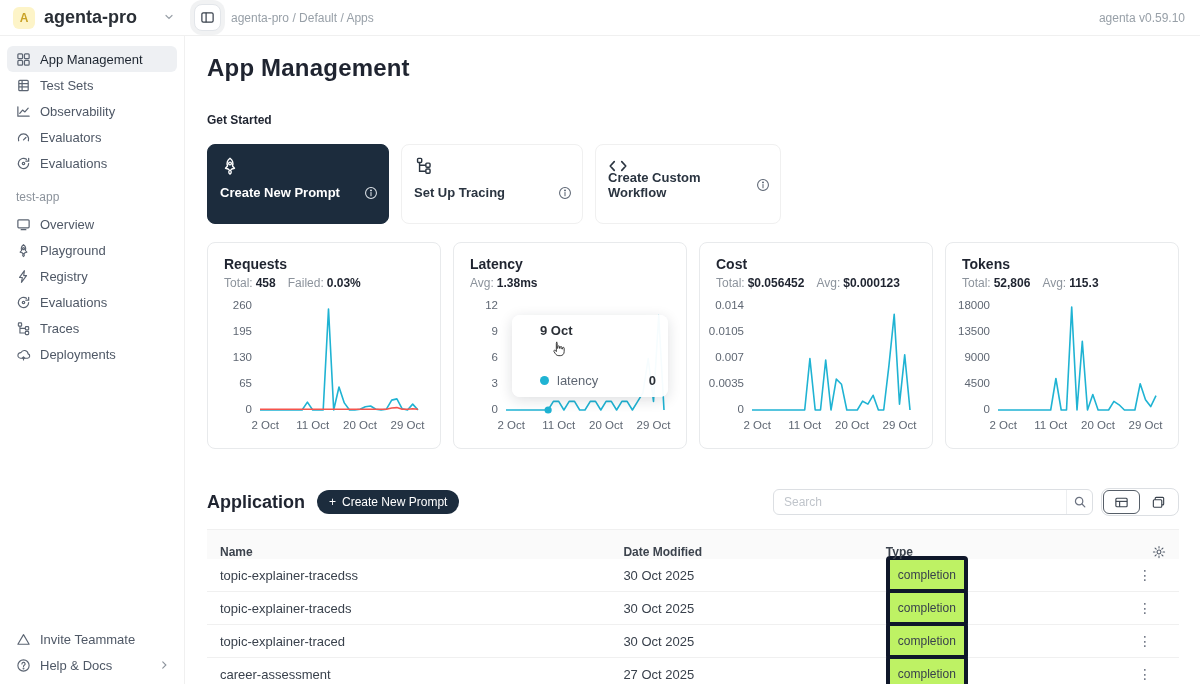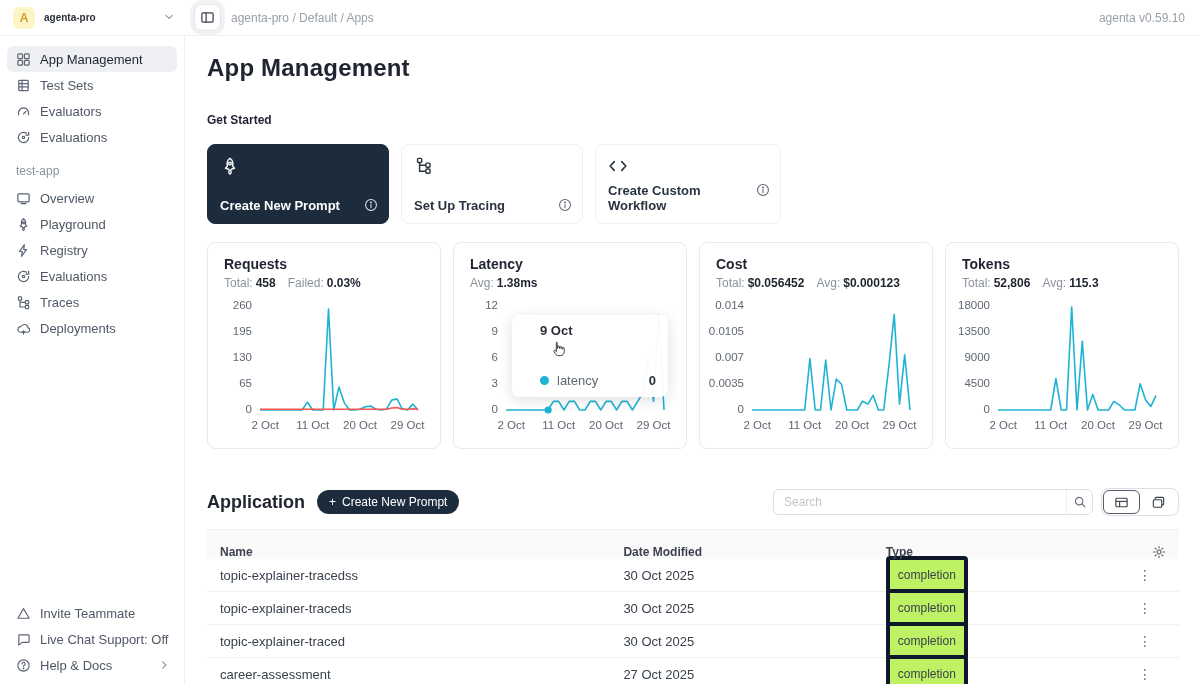--- a/index.html
+++ b/index.html
@@ -5,21 +5,21 @@
   * { margin:0; padding:0; box-sizing:border-box; }
   html,body { width:1200px; height:684px; overflow:hidden; background:#fff;
     font-family:"Liberation Sans","DejaVu Sans",sans-serif; color:#1f2937; }
 
   
   .topbar { position:fixed; top:0; left:0; right:0; height:36px; background:#fff;
     border-bottom:1px solid #f0f0f0; display:flex; align-items:center; z-index:30; }
   .workspace { width:185px; flex:0 0 185px; display:flex; align-items:center; padding:0 10px 0 13px; }
   .avatar { width:22px; height:22px; border-radius:6px; background:#fdf4c8; color:#c9a227;
     font-size:12px; font-weight:700; display:flex; align-items:center; justify-content:center; }
-  .ws-name { font-size:10px; font-weight:600; color:#2a2f36; margin-left:9px; flex:1; }
+  .ws-name { font-size:18px; font-weight:600; color:#2a2f36; margin-left:9px; flex:1; }
   .chev { color:#9aa1a9; }
   .collapse-btn { width:27px; height:27px; border:1px solid #e3e6ea; border-radius:8px; background:#fff;
     display:flex; align-items:center; justify-content:center; margin-left:9px;
     box-shadow:0 0 0 4px rgba(120,130,140,.10); cursor:pointer; }
   .breadcrumb { font-size:12px; color:#98a0a8; margin-left:10px; }
   .version { margin-left:auto; margin-right:15px; font-size:12px; color:#98a0a8; }
 
   
   .sidebar { position:fixed; top:36px; left:0; bottom:0; width:185px; background:#fff;
     border-right:1px solid #f0f0f0; padding:10px 7px 6px 7px; display:flex; flex-direction:column; }
@@ -38,21 +38,21 @@
   h2.section-h { font-size:12px; font-weight:700; color:#1f2430; margin-top:31px; }
 
   
   .gs-row { display:flex; gap:12px; margin-top:17px; }
   .gs-card { width:182px; height:80px; border-radius:8px; position:relative;
     background:#fff; border:1px solid #f0f0f0; cursor:pointer; }
   .gs-card.dark { background:#1c2c3d; border-color:#1c2c3d; color:#fff; }
   .gs-card.wide { width:186px; }
   .gs-icon { position:absolute; top:11px; left:12px; width:20px; height:20px; color:#2a3440; }
   .gs-card.dark .gs-icon { color:#fff; }
-  .gs-bottom { position:absolute; left:12px; right:10px; bottom:10px; display:flex; align-items:flex-start; }
+  .gs-bottom { position:absolute; left:12px; right:10px; bottom:23px; display:flex; align-items:center; }
   .gs-label { font-size:13px; font-weight:600; color:#2a3440; }
   .gs-card.dark .gs-label { color:#fff; }
   .info-ic { margin-left:auto; width:14px; height:14px; color:#5b6472; }
   .gs-card.dark .info-ic { color:#dfe5ea; }
 
   
   .charts-row { display:flex; gap:12px; margin-top:18px; }
   .chart-card { width:234px; height:207px; border:1px solid #e8eaec; border-radius:8px;
     padding:13px 16px 10px 16px; position:relative; background:#fff; }
   .chart-title { font-size:14px; font-weight:700; color:#1f2430; }
@@ -155,20 +155,29 @@
           <rect x="3" y="2.5" width="10" height="11" rx="1"></rect>
           <line x1="3" y1="6" x2="13" y2="6"></line>
           <line x1="3" y1="9.5" x2="13" y2="9.5"></line>
           <line x1="6.5" y1="2.5" x2="6.5" y2="13.5"></line>
         </svg>
       </span>
     <span>Test Sets</span>
   </div>
   <div class="side-item">
     <span class="ic">
+        <svg width="15" height="15" viewBox="0 0 16 16" fill="none" stroke="currentColor" stroke-width="1.3" stroke-linecap="round" stroke-linejoin="round">
+          <path d="M2 3v10h12"></path>
+          <polyline points="4,10 7,6.5 9.5,8.5 13,4.5"></polyline>
+        </svg>
+      </span>
+    <span>Observability</span>
+  </div>
+  <div class="side-item">
+    <span class="ic">
         <svg width="15" height="15" viewBox="0 0 16 16" fill="none" stroke="currentColor" stroke-width="1.3" stroke-linecap="round">
           <path d="M2.8 11.5a5.5 5.5 0 1 1 10.4 0"></path>
           <line x1="8" y1="10.5" x2="10.6" y2="8"></line>
         </svg>
       </span>
     <span>Evaluators</span>
   </div>
   <div class="side-item">
     <span class="ic">
         <svg width="15" height="15" viewBox="0 0 16 16" fill="none" stroke="currentColor" stroke-width="1.3" stroke-linecap="round">
@@ -241,28 +250,20 @@
   </div>
 
   <div class="side-footer">
     <div class="side-item">
       <span class="ic">
           <svg width="15" height="15" viewBox="0 0 16 16" fill="none" stroke="currentColor" stroke-width="1.2" stroke-linejoin="round">
             <path d="M8 2.8 14 13H2z"></path>
           </svg>
         </span>
       <span>Invite Teammate</span>
-    </div>
-    <div class="side-item">
-      <span class="ic">
-          <svg width="15" height="15" viewBox="0 0 16 16" fill="none" stroke="currentColor" stroke-width="1.2" stroke-linejoin="round">
-            <path d="M3 3h10a1 1 0 0 1 1 1v6a1 1 0 0 1-1 1H6.5L3 14V4a1 1 0 0 1 1-1z"></path>
-          </svg>
-        </span>
-      <span>Live Chat Support: Off</span>
     </div>
     <div class="side-item">
       <span class="ic">
           <svg width="15" height="15" viewBox="0 0 16 16" fill="none" stroke="currentColor" stroke-width="1.2" stroke-linecap="round">
             <circle cx="8" cy="8" r="6"></circle>
             <path d="M6.3 6.3a1.7 1.7 0 1 1 2.5 1.5c-.5.3-.8.7-.8 1.2"></path>
             <circle cx="8" cy="11.2" r="0.4" fill="currentColor"></circle>
           </svg>
         </span>
       <span>Help &amp; Docs</span>

